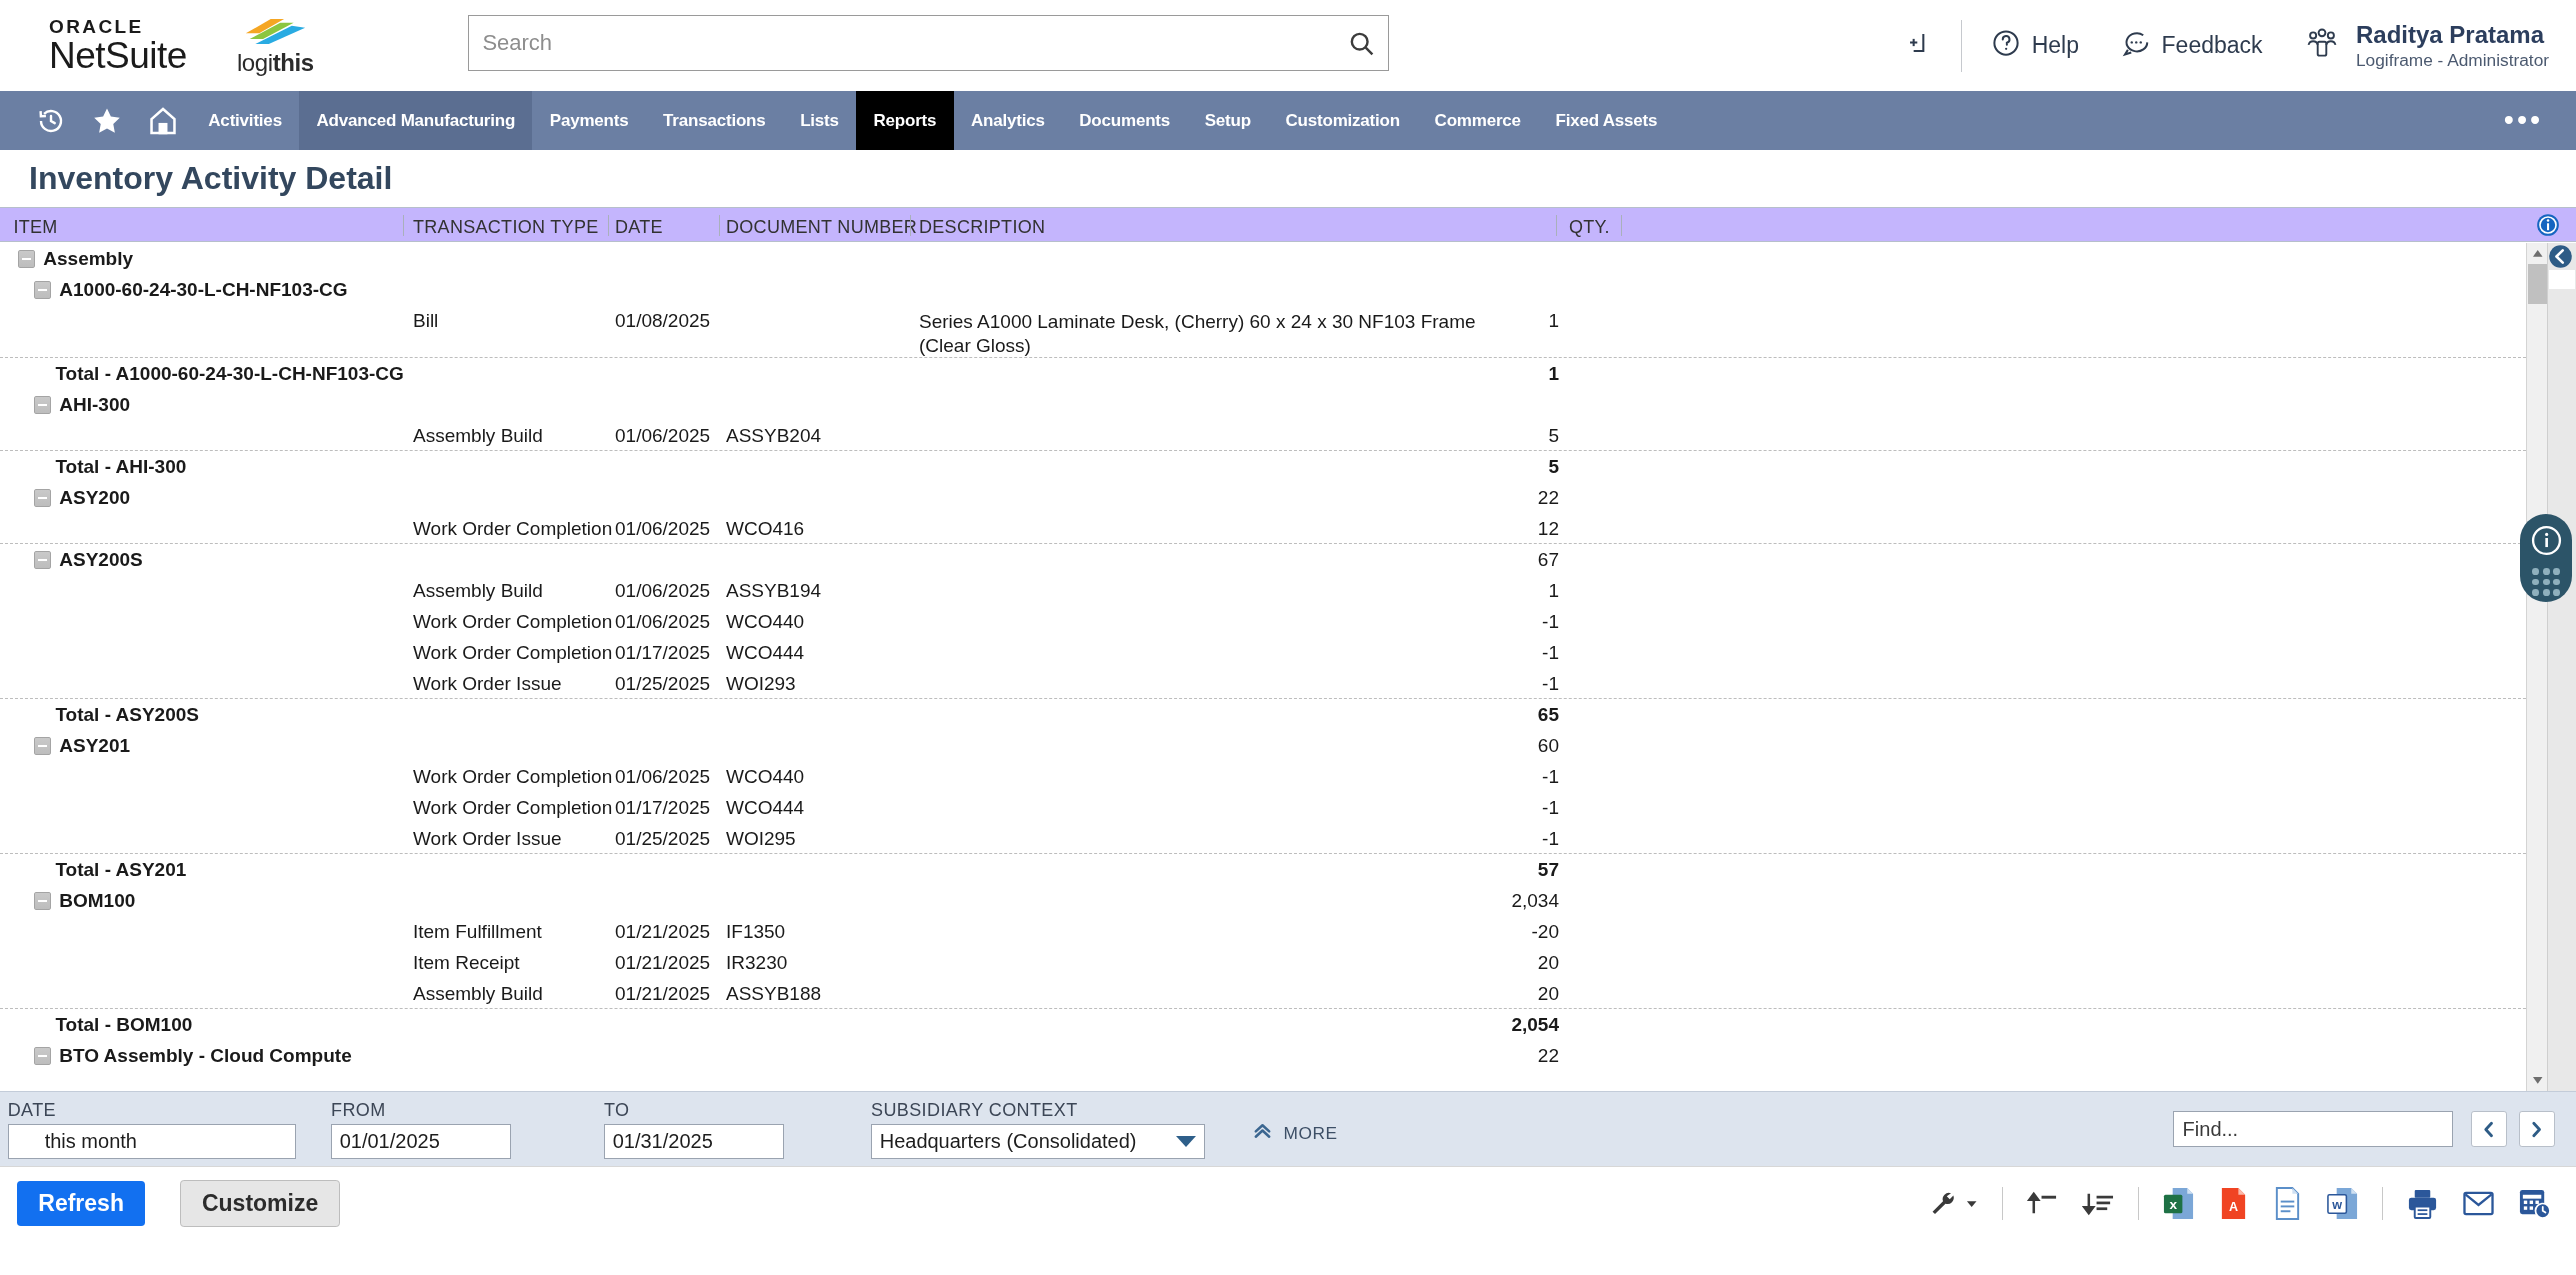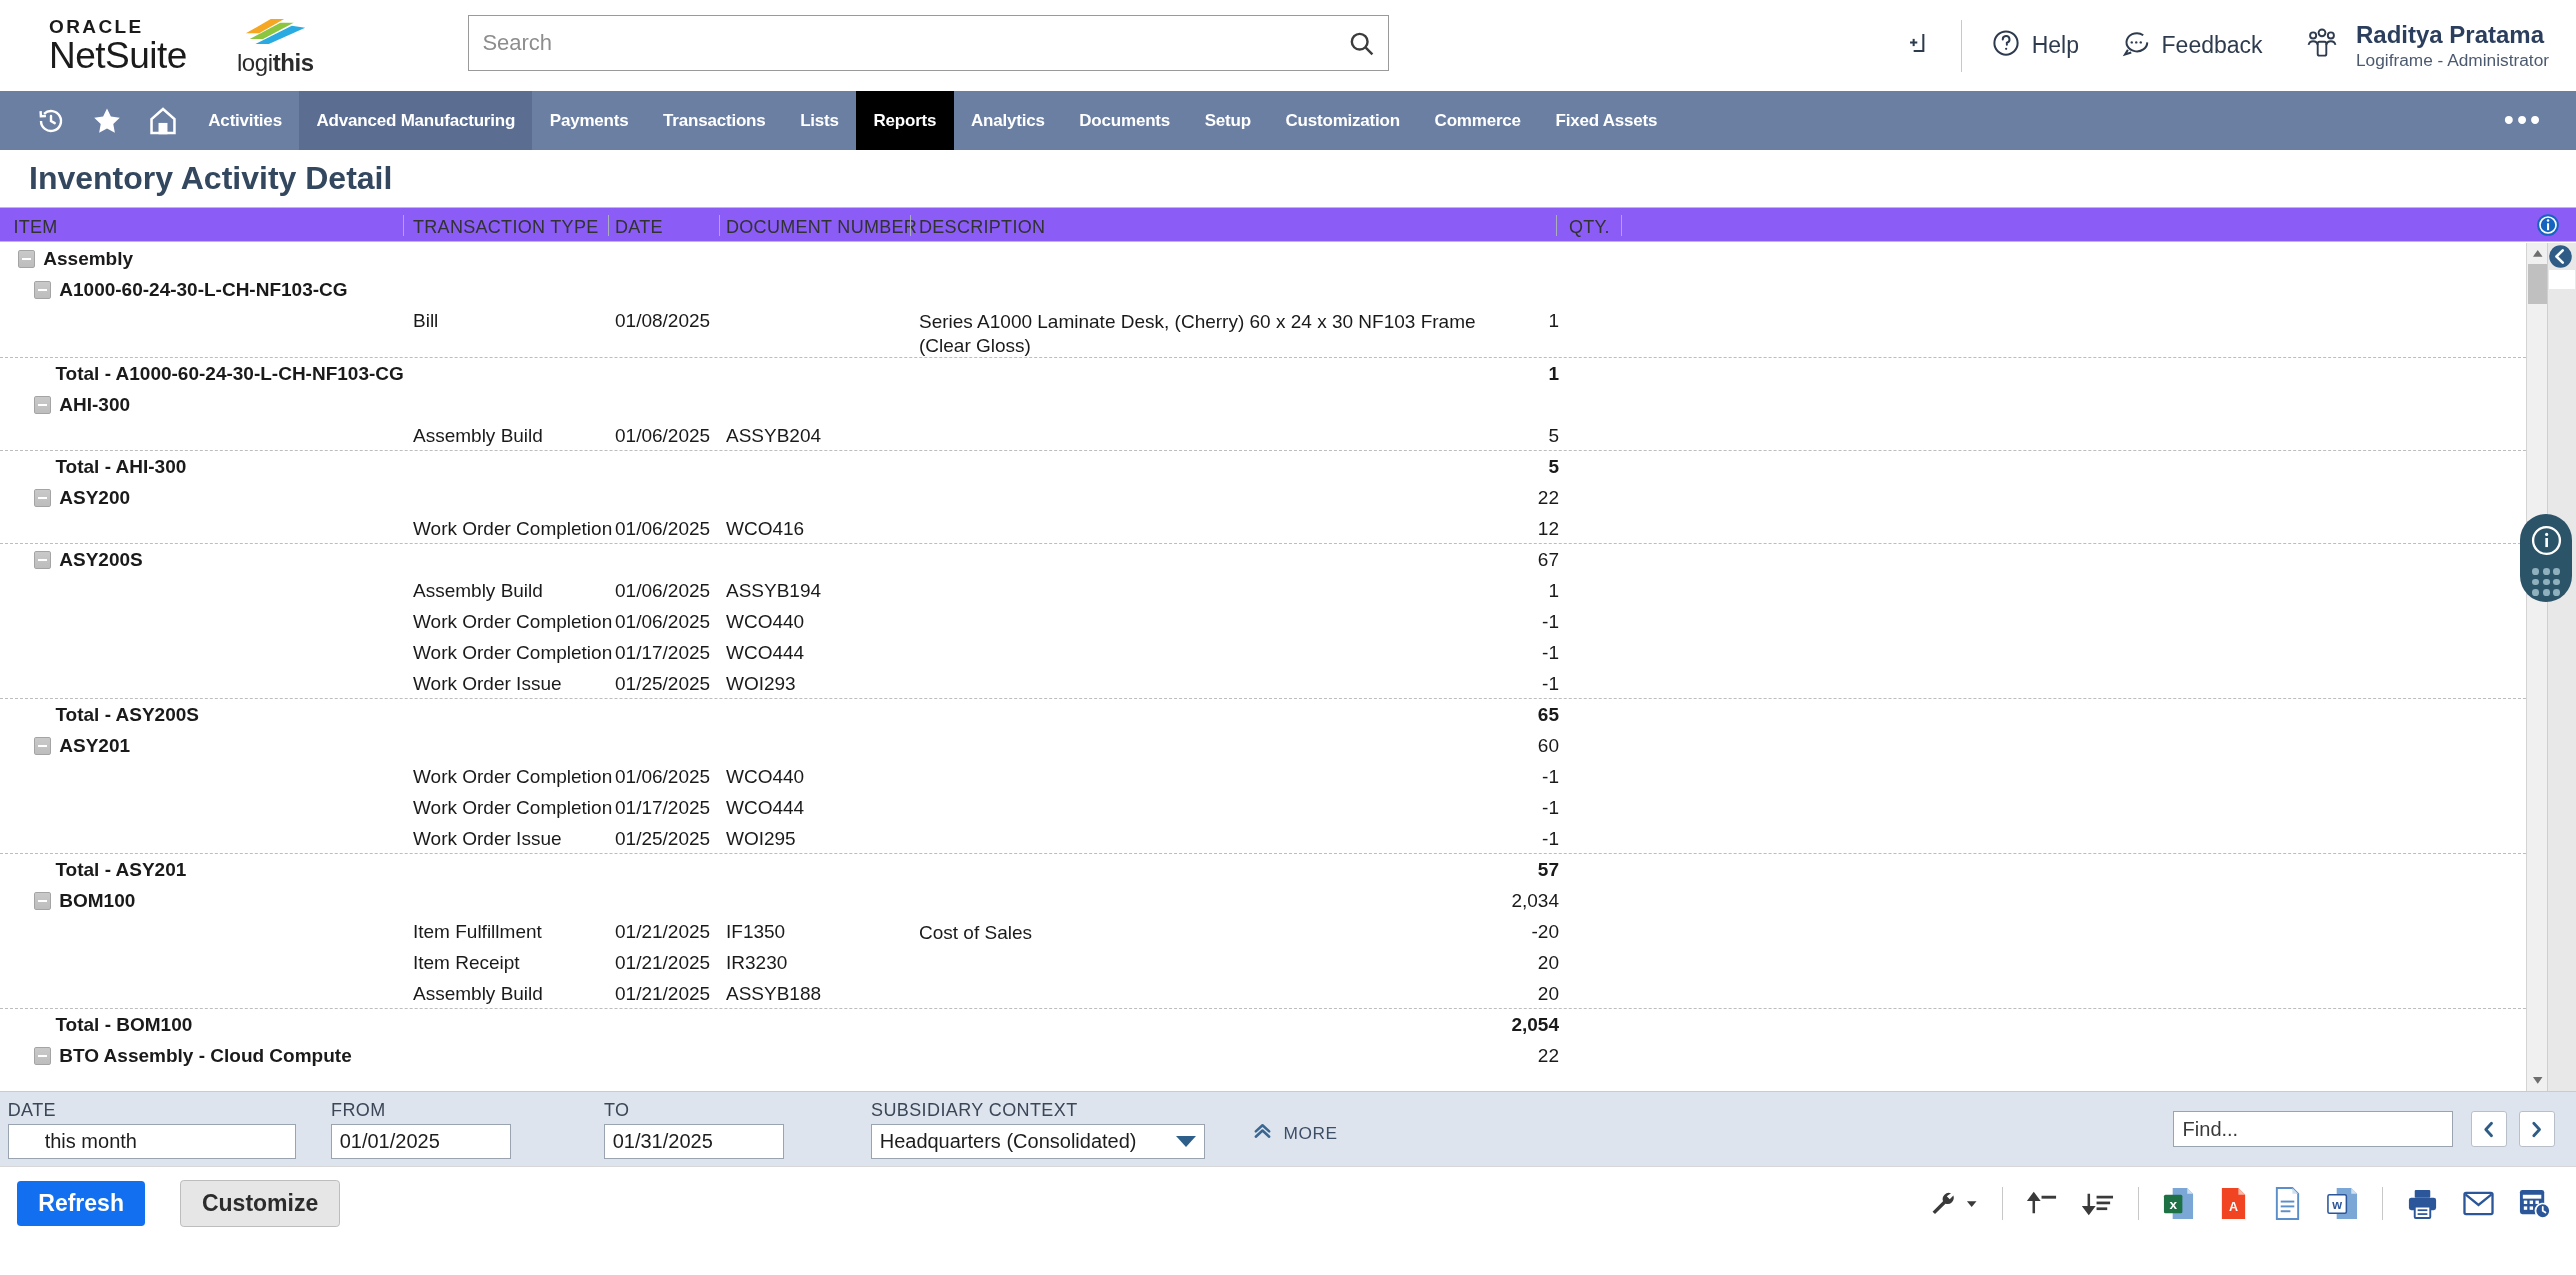--- a/index.html
+++ b/index.html
@@ -160,21 +160,21 @@
   }
 
   
   .report-zone {
     position: relative;
     height: 884px;
     background: #ffffff;
   }
   .col-head {
     height: 35px;
-    background: #8b5cf6;
+    background: #c4b5fd;
     border-top: 1px solid #b7bfcb;
     border-bottom: 1px solid #b7bfcb;
     position: relative;
     font-size: 18px;
     color: #323232;
     letter-spacing: 0.3px;
   }
   .col-head .ch {
     position: absolute;
     top: 8.6px;
@@ -686,21 +686,20 @@
 
     <div class="row">
       <span class="c c-item bold indent2"><i class="grpicon"></i><span>BOM100</span></span>
       <span class="c c-qty">2,034</span>
     </div>
 
     <div class="row">
       <span class="c c-type">Item Fulfillment</span>
       <span class="c c-date">01/21/2025</span>
       <span class="c c-doc">IF1350</span>
-      <span class="c c-desc" style="white-space:nowrap !important">Cost of Sales</span>
       <span class="c c-qty">-20</span>
     </div>
     <div class="row">
       <span class="c c-type">Item Receipt</span>
       <span class="c c-date">01/21/2025</span>
       <span class="c c-doc">IR3230</span>
       <span class="c c-qty">20</span>
     </div>
     <div class="row">
       <span class="c c-type">Assembly Build</span>

